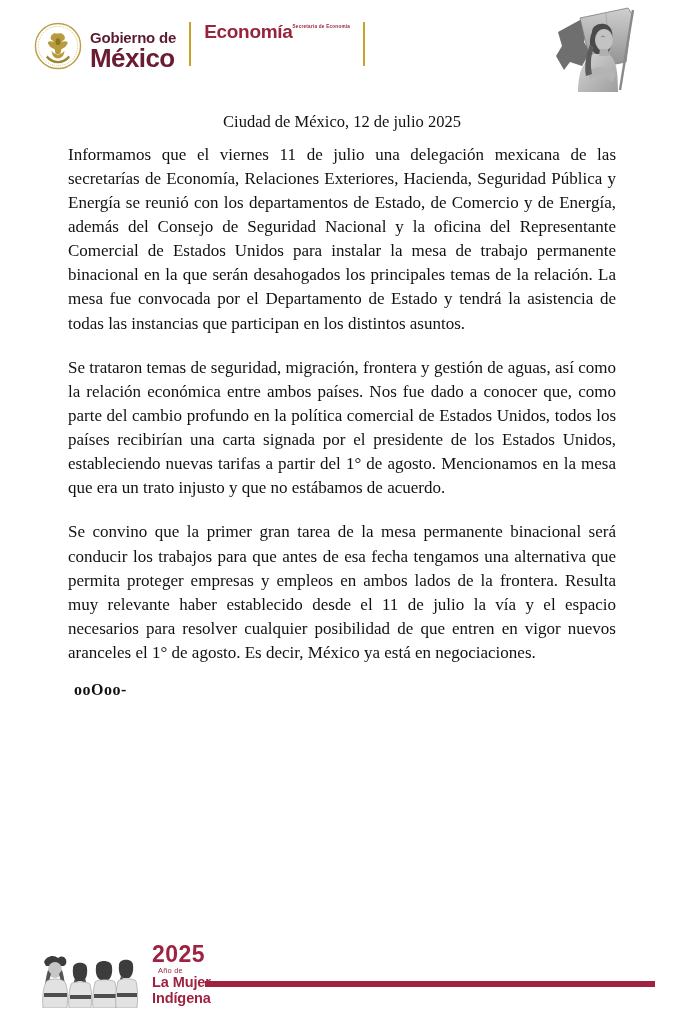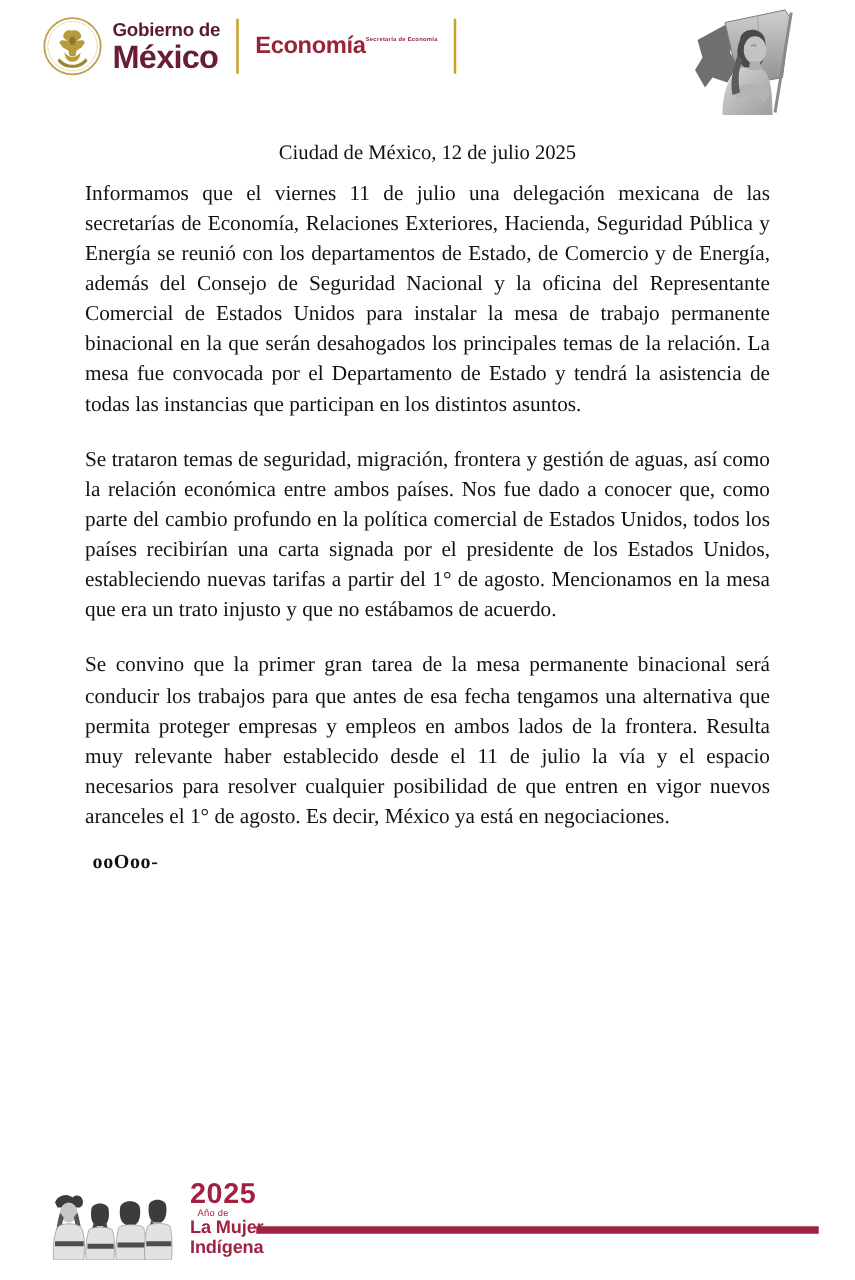--- a/index.html
+++ b/index.html
@@ -21,23 +21,22 @@
   .header {
     position: absolute;
     top: 0; left: 0;
     width: 684px;
     height: 96px;
   }
 
   .brand-block {
     position: absolute;
     left: 34px;
-    top: 9px;
+    top: 22px;
     display: flex;
-    align-items: center;
     height: 56px;
   }
 
   
   .seal {
     width: 48px;
     height: 48px;
     flex: 0 0 auto;
     margin-right: 8px;
   }

